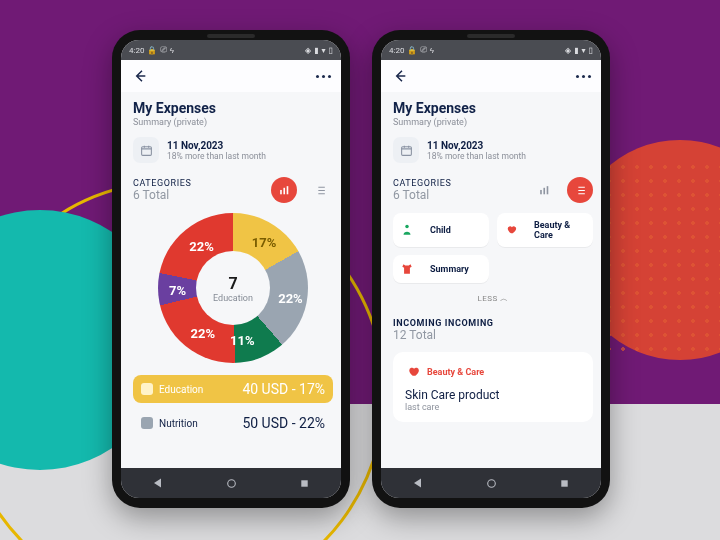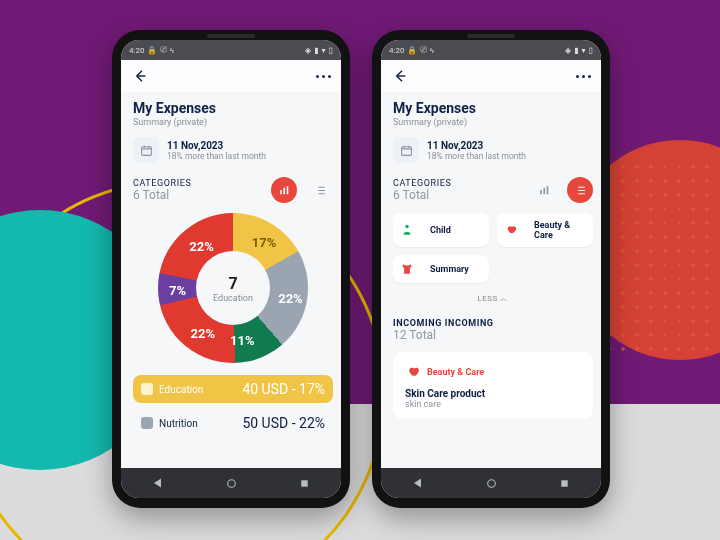--- a/index.html
+++ b/index.html
@@ -55,21 +55,21 @@
   .card{background:#fff;border-radius:8px;box-shadow:0 1px 0 rgba(0,0,0,.05);padding:7px;display:flex;gap:16px;align-items:center}
   .card .ci{width:14px;height:14px;display:flex;align-items:center;justify-content:center}
   .card .ct{font-size:9px;font-weight:700;color:#0e1e43}
   .lessrow{text-align:center;margin-top:10px;font-size:8px;color:#888;letter-spacing:.4px}
   .incoming-title{margin-top:14px;font-size:9px;font-weight:700;letter-spacing:.6px;color:#0e1e43}
   .incoming-total{font-size:12px;color:#9198a3}
   .expense-card{margin-top:10px;background:#fff;border-radius:10px;padding:12px 12px 10px}
   .expense-top{display:flex;align-items:center;gap:6px}
   .expense-top .ei{width:16px;height:16px;display:flex;align-items:center;justify-content:center;color:#e7473c}
   .expense-top .cat{font-size:9px;font-weight:700;color:#e7473c}
-  .expense-name{font-size:10px;font-weight:700;color:#0f1e43;margin-top:8px}
+  .expense-name{font-size:12px;font-weight:400;color:#0f1e43;margin-top:8px}
   .expense-sub{font-size:9px;color:#8d929c}
   
   .navbar{height:30px;background:#2f3137;display:flex;align-items:center;justify-content:space-around;color:#b9bcc3}
   .navbar div{display:flex;align-items:center;justify-content:center}
 </style>
 </head>
 <body>
 
 <div class="stage">
   <div class="deco3"></div>
@@ -302,21 +302,21 @@
         <div class="expense-card">
           <div class="expense-top">
             <div class="ei">
                 <svg viewBox="0 0 24 24" width="16" height="16" fill="currentColor">
                   <path d="M12 21s-7-4.5-7-10a5 5 0 019-3 5 5 0 019 3c0 5.5-7 10-7 10z" transform="scale(.8) translate(3 1)"></path>
                 </svg>
               </div>
             <div class="cat">Beauty &amp; Care</div>
           </div>
           <div class="expense-name">Skin Care product</div>
-          <div class="expense-sub">skin care</div>
+          <div class="expense-sub">last care</div>
         </div>
       </div>
       <div class="navbar">
         <div>
             <svg width="12" height="12" viewBox="0 0 24 24" fill="currentColor">
               <path d="M4 12l14-9v18z"></path>
             </svg>
           </div>
         <div>
             <svg width="13" height="13" viewBox="0 0 24 24" fill="none" stroke="currentColor" stroke-width="2">

